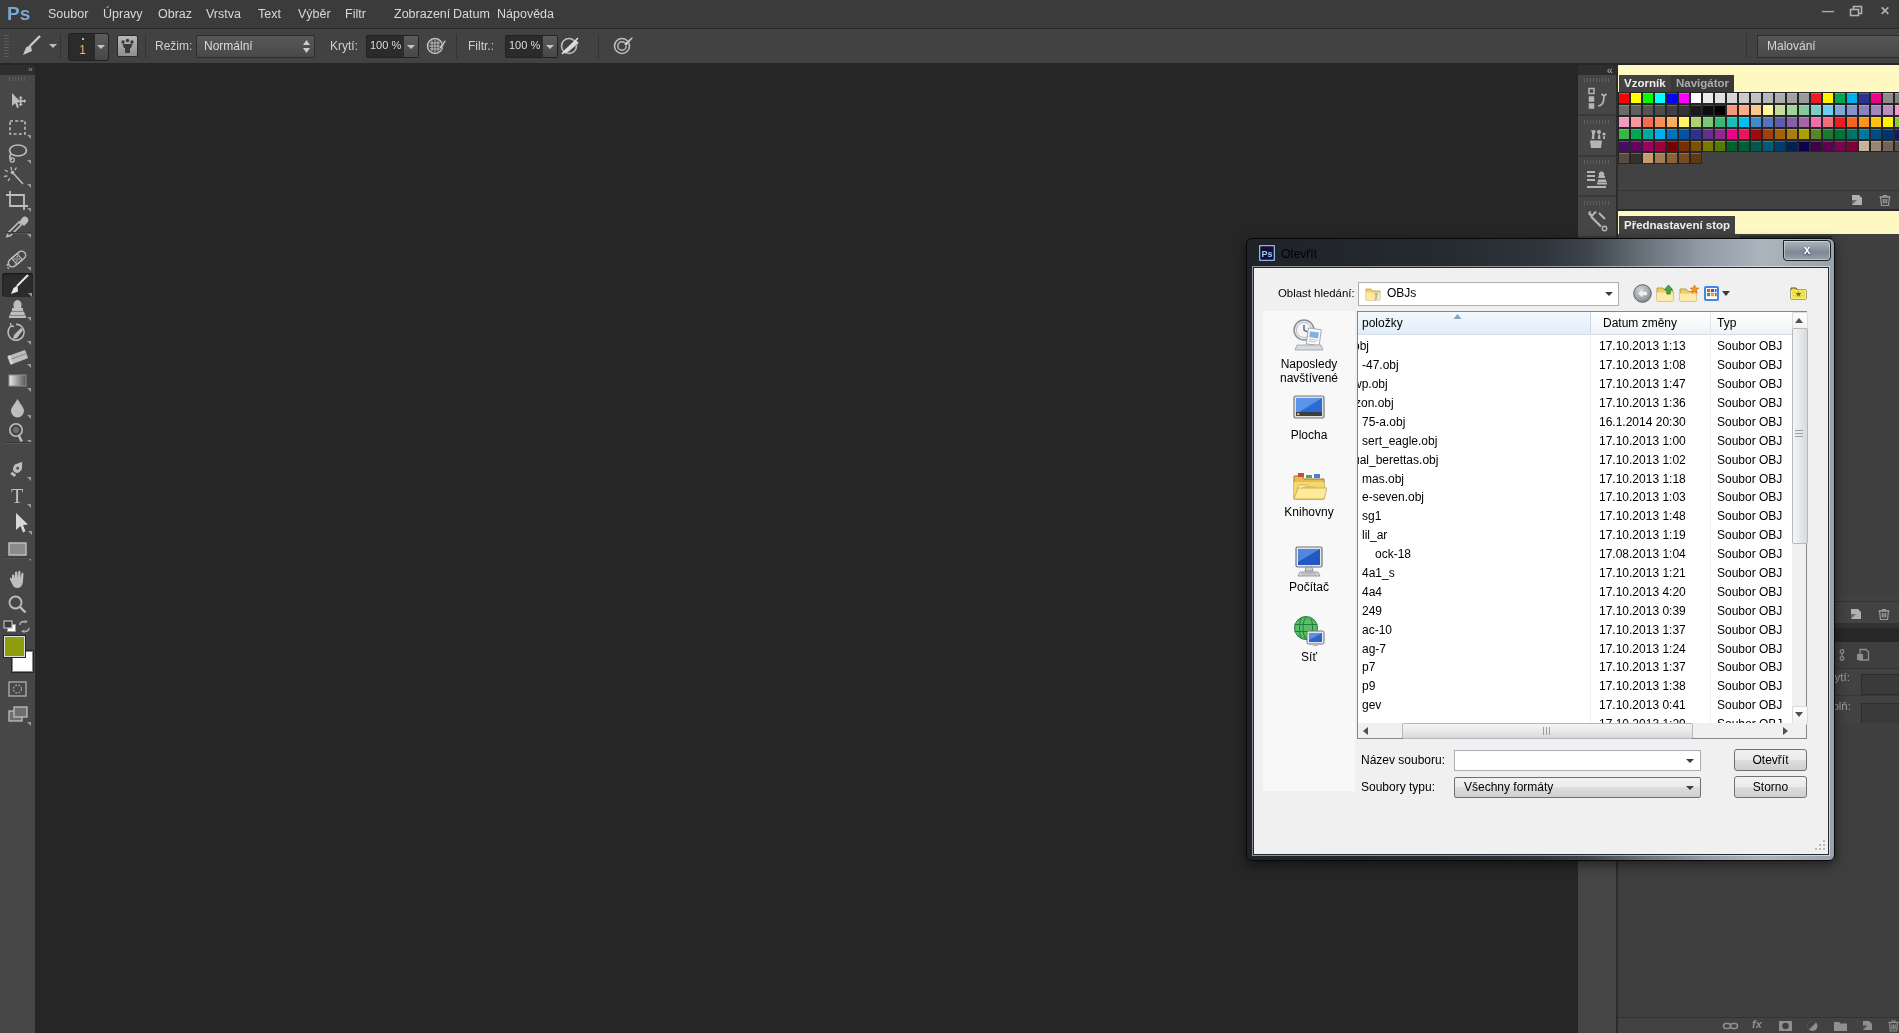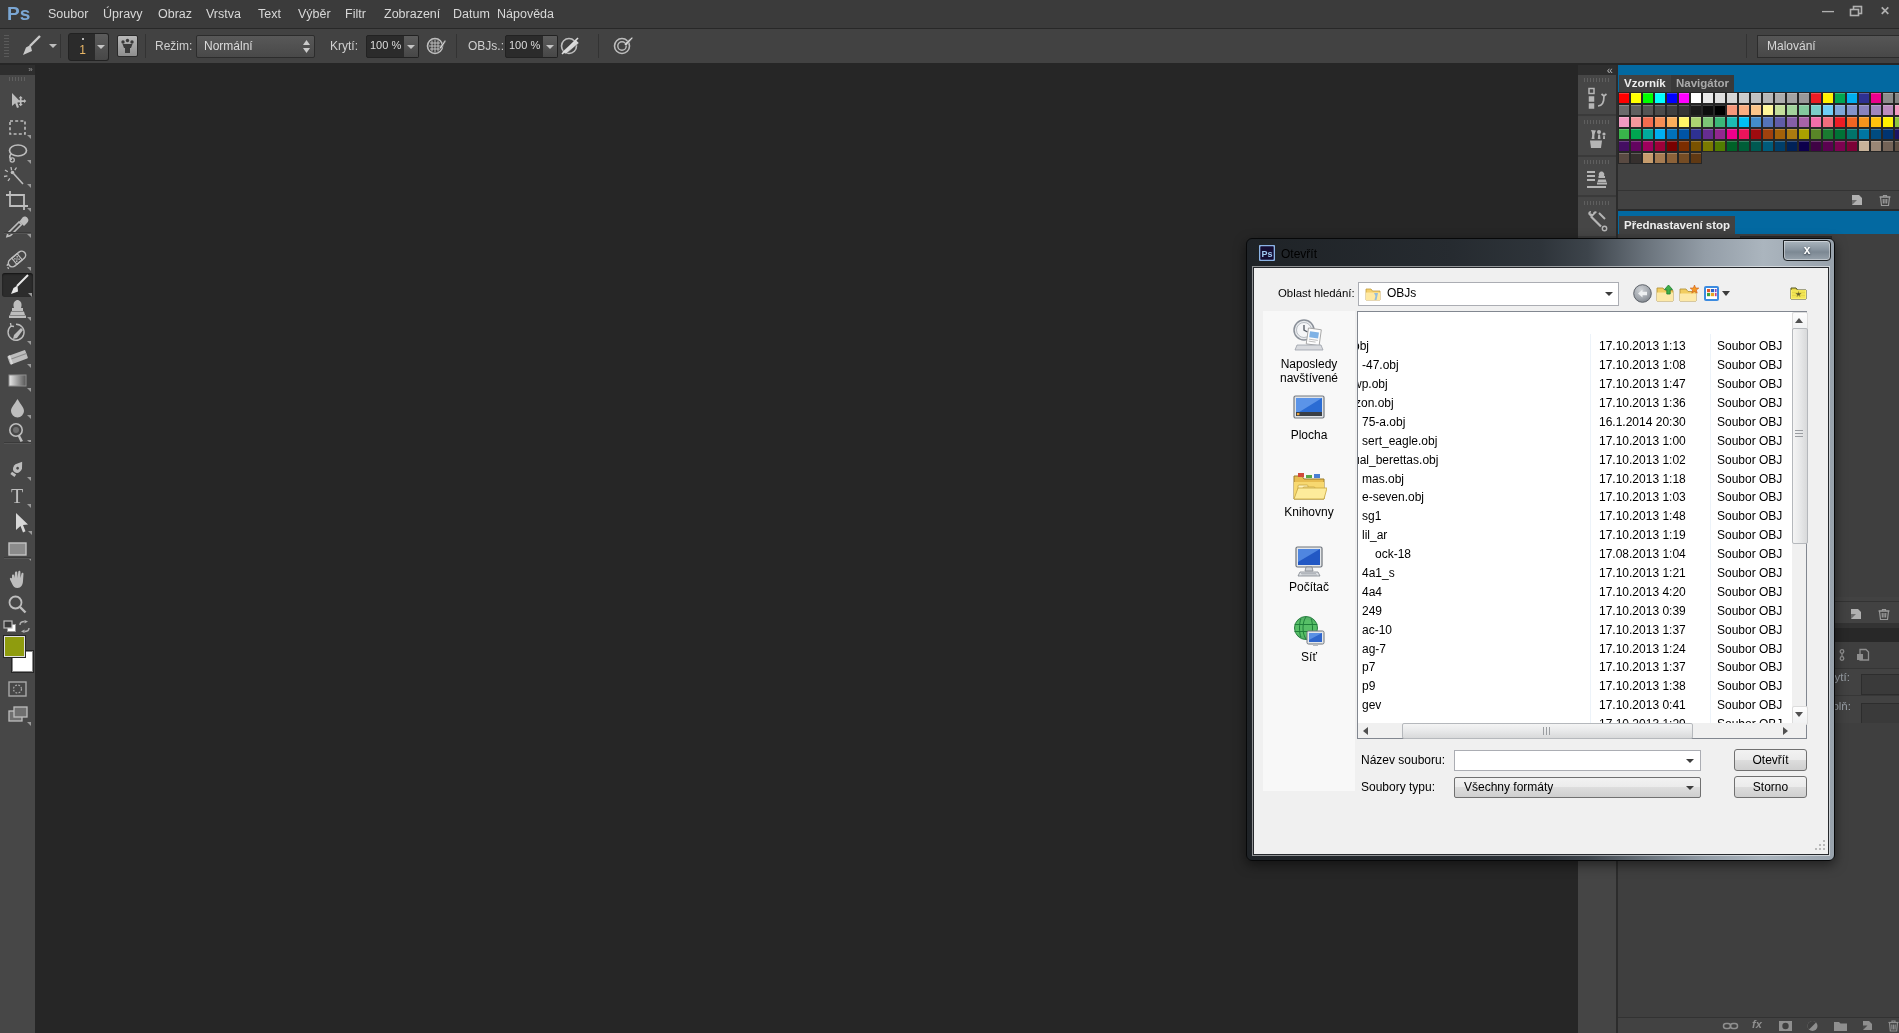--- a/index.html
+++ b/index.html
@@ -13,21 +13,21 @@
   #optbar{left:0;top:29px;width:1899px;height:34px;background:#424242;}
   #toolstrip{left:0;top:65px;width:35px;height:968px;background:#474747;border-right:3px solid #262626;}
   #toolhead{left:0;top:65px;width:35px;height:10px;background:#2e2e2e;color:#9a9a9a;font-size:8px;line-height:10px;text-align:right;border-right:3px solid #262626;}
   .tool{position:absolute;left:0;width:35px;height:24px;text-align:center;}
   .tsep{position:absolute;left:4px;width:27px;height:1px;background:#3a3a3a;border-bottom:1px solid #555;}
   
   #dock{left:1578px;top:65px;width:321px;height:968px;background:#3e3e3e;}
   #iconcol{position:absolute;left:0;top:0;width:38px;height:968px;background:#454545;}
   .icbtn{position:absolute;left:0;width:38px;background:#464646;border-bottom:2px solid #3a3a3a;}
   .grip{height:4px;margin:3px 6px 0 6px;background:repeating-linear-gradient(90deg,#5f5f5f 0 1px,transparent 1px 3px);}
-  .panel-tabbar{position:absolute;background:#0369a1;text-align:center;}
+  .panel-tabbar{position:absolute;background:#fef9c3;text-align:center;}
   .ptab{position:absolute;bottom:0;height:17px;font-size:11.5px;font-weight:bold;line-height:17px;padding:0 5px;white-space:nowrap;}
   .ptab.on{background:#424242;color:#eee;}
   .ptab.off{background:#393939;color:#aaa;font-weight:bold;}
   
   #dlg{left:1246px;top:238px;width:587px;height:621px;border-radius:6px;
        background:linear-gradient(90deg,#1f2327 0%,#262b30 35%,#2e343a 50%,#3d444b 58%,#6a737c 68%,#939da7 78%,#abb5be 88%,#98a2ac 100%);
        box-shadow:0 4px 12px rgba(0,0,0,.5);border:1px solid #070809;}
   #dlgclient{position:absolute;left:6px;top:28px;width:574px;height:586px;background:#f0f0f0;border:1px solid #25282c;box-shadow:0 0 0 1px rgba(255,255,255,.5);}
   #dlgtitle{position:absolute;left:12px;top:6px;width:400px;height:18px;}
   #closebtn{position:absolute;left:536px;top:1px;width:46px;height:19px;border-radius:0 4px 4px 4px;
@@ -45,21 +45,21 @@
 
 <div class="abs" id="menubar">
   <div id="pslogo">Ps</div>
   <div class="mi" style="left:48px">Soubor</div>
   <div class="mi" style="left:103px">Úpravy</div>
   <div class="mi" style="left:158px">Obraz</div>
   <div class="mi" style="left:206px">Vrstva</div>
   <div class="mi" style="left:258px">Text</div>
   <div class="mi" style="left:298px">Výběr</div>
   <div class="mi" style="left:345px">Filtr</div>
-  <div class="mi" style="left:384px">Zobrazení</div>
+  <div class="mi" style="left:394px">Zobrazení</div>
   <div class="mi" style="left:453px">Datum</div>
   <div class="mi" style="left:497px">Nápověda</div>
   <div class="winbtn" style="left:1822px;">—</div>
   <svg class="abs" style="left:1849px;top:5px" width="14" height="12" viewBox="0 0 14 12">
       <rect x="4.5" y="1.5" width="8" height="7" fill="none" stroke="#b0b0b0" stroke-width="1.6"></rect>
       <rect x="1.5" y="4.5" width="8" height="6" fill="#3b3b3b" stroke="#b0b0b0" stroke-width="1.6"></rect>
     </svg>
   <div class="winbtn" style="left:1880px;">✕</div>
 </div>
 
@@ -116,21 +116,21 @@
         <line x1="4" y1="7" x2="14" y2="7"></line>
         <line x1="3" y1="10" x2="15" y2="10"></line>
         <line x1="4" y1="13" x2="14" y2="13"></line>
         <line x1="6" y1="4.5" x2="6" y2="15.5"></line>
         <line x1="9" y1="3.5" x2="9" y2="16.5"></line>
         <line x1="12" y1="4.5" x2="12" y2="15.5"></line>
       </g>
     <path d="M13 12 L19 4 L20 5 L15 13 Z" fill="#d8d8d8" stroke="#555" stroke-width=".6"></path>
   </svg>
   <div style="position:absolute;left:456px;top:5px;width:1px;height:24px;background:#333;"></div>
-  <div style="position:absolute;left:468px;top:10px;font-size:12px;color:#cfcfcf;">OBJs.:</div>
+  <div style="position:absolute;left:468px;top:10px;font-size:12px;color:#cfcfcf;">Filtr.:</div>
   <div style="position:absolute;left:505px;top:6px;width:37px;height:21px;white-space:nowrap;background:#2b2b2b;border:1px solid #222;border-radius:2px 0 0 2px;">
     <div style="position:absolute;left:3px;top:3px;font-size:11px;color:#dcdcdc;white-space:nowrap;">100 %</div>
   </div>
   <div style="position:absolute;left:543px;top:6px;width:14px;height:21px;background:linear-gradient(180deg,#5c5c5c,#474747);border:1px solid #222;border-left:none;border-radius:0 2px 2px 0;">
     <div class="ddarr" style="left:3px;top:9px;border-top-color:#c4c4c4"></div>
   </div>
 
   <svg style="position:absolute;left:560px;top:7px" width="26" height="20" viewBox="0 0 26 20">
     <circle cx="9" cy="10" r="7.5" fill="none" stroke="#bdbdbd" stroke-width="1.6"></circle>
     <path d="M2 16 L16 4 L19 7 L6 18 Z" fill="#d8d8d8" stroke="#555" stroke-width=".6"></path>
@@ -739,20 +739,34 @@
         <rect x="15" y="16" width="17" height="13" rx="1.5" fill="#e4e7ea" stroke="#6f747b" stroke-width="1"></rect>
         <rect x="17" y="18" width="13" height="9" fill="#2f66cc"></rect>
         <path d="M17 18 L30 18 L17 25 Z" fill="#5b90e4"></path>
         <rect x="21" y="29" width="5" height="2" fill="#b5bac0"></rect>
       </svg>
       <div class="lbl" style="left:0;top:339px;width:92px;text-align:center;">Síť</div>
     </div>
 
     <div style="position:absolute;left:103px;top:43px;width:448px;height:426px;border:1px solid #828790;background:#fff;">
 
+      <div style="position:absolute;left:0;top:0;width:448px;height:22px;background:linear-gradient(180deg,#ffffff,#f6f8fa 60%,#eef2f6);border-bottom:1px solid #d5dce4;">
+        <div style="position:absolute;left:0;top:0;width:232px;height:22px;background:linear-gradient(180deg,#f3f9fe,#e0eef9);border-right:1px solid #c8d8e8;">
+          <div class="lbl" style="left:4px;top:4px;">položky</div>
+          <svg style="position:absolute;left:95px;top:2px" width="9" height="5" viewBox="0 0 9 5">
+              <path d="M4.5 0 L8.5 5 L0.5 5 Z" fill="#89a3bd"></path>
+            </svg>
+        </div>
+        <div style="position:absolute;left:232px;top:0;width:120px;height:22px;border-right:1px solid #dde4eb;">
+          <div class="lbl" style="left:13px;top:4px;">Datum změny</div>
+        </div>
+        <div style="position:absolute;left:352px;top:0;width:82px;height:22px;border-right:1px solid #dde4eb;">
+          <div class="lbl" style="left:7px;top:4px;">Typ</div>
+        </div>
+      </div>
 
       <div style="position:absolute;left:232px;top:22px;width:1px;height:389px;background:#edf3f9;"></div>
       <div style="position:absolute;left:352px;top:22px;width:1px;height:389px;background:#edf3f9;"></div>
 
       <div id="rows" style="position:absolute;left:0;top:0;width:434px;height:411px;overflow:hidden;font-size:12px;color:#000;">
           <div style="position:absolute;left:0;top:25.4px;width:434px;height:18.9px;line-height:18.9px;">
             <span style="position:absolute;left:4px;"><span style="margin-left:-9px">obj</span></span>
             <span style="position:absolute;left:241px;">17.10.2013 1:13</span>
             <span style="position:absolute;left:359px;">Soubor OBJ</span>
           </div>

